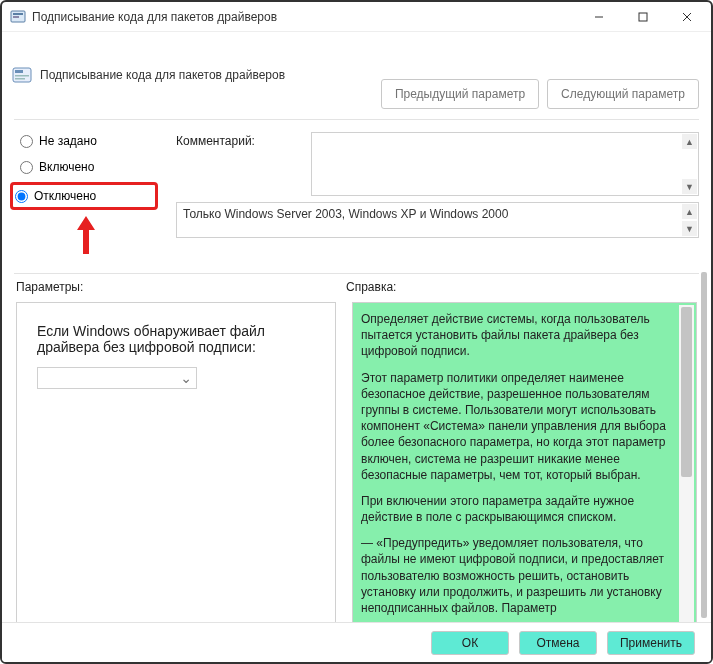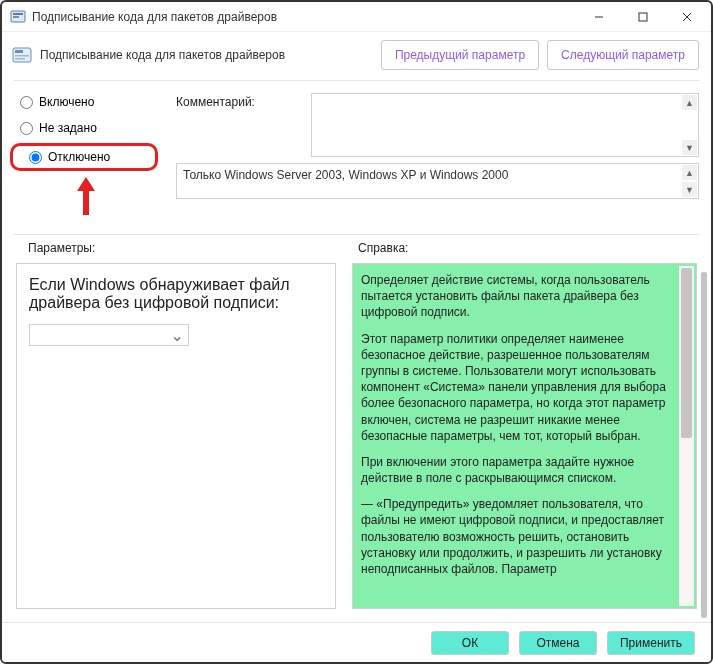--- a/index.html
+++ b/index.html
@@ -37,38 +37,39 @@
   }
   .header .hicon { width: 20px; height: 20px; margin-right: 8px; }
   .header .text { flex: 1; font-size: 12px; color: #333; }
   .nav-btn {
     background: #fff;
     border: 1px solid #c8c8c8;
     border-radius: 3px;
     padding: 7px 13px;
     margin-left: 8px;
     font-size: 12px;
-    color: #8b5cf6;
+    color: #737373;
+    margin-top: 39px;
   }
   .divider { height: 1px; background: #e3e3e3; margin: 0 12px; }
   .main-top {
     display: flex;
     padding: 12px 12px 0 14px;
   }
   .radio-col { width: 140px; }
   .radio-row {
     display: flex; align-items: center;
     margin-bottom: 8px;
     padding: 2px 4px;
   }
   .radio-row input { margin: 0 6px 0 0; }
   .radio-highlight {
     border: 3px solid #e62020;
-    border-radius: 10px;
-    padding: 4px 16px;
+    border-radius: 4px;
+    padding: 4px 2px;
     margin: -2px -2px 0 -6px;
   }
   .arrow-holder {
     text-align: center;
     margin-top: 6px;
   }
   .fields-col { flex: 1; margin-left: 20px; position: relative; }
   .label-row { display: flex; margin-bottom: 6px; align-items: flex-start; }
   .label-row .lbl { width: 135px; padding-top: 2px; color: #222; }
   .textarea {
@@ -91,32 +92,32 @@
     flex: 1;
     height: 36px;
     border: 1px solid #d0d0d0;
     background: #fff;
     padding: 4px 20px 20px 6px;
     font-size: 12px;
     color: #333;
     position: relative;
   }
   .mid-divider { height: 1px; background: #e3e3e3; margin: 14px 12px 6px 12px; }
-  .columns-header { display: flex; padding: 0 26px; }
+  .columns-header { display: flex; padding: 0 14px; }
   .col-left { width: 330px; }
   .col-right { flex: 1; }
   .section-label { font-size: 12px; color: #222; margin-bottom: 4px; }
   .panels { display: flex; padding: 4px 14px 0 14px; gap: 16px; }
   .panel-left {
     width: 320px;
     border: 1px solid #d0d0d0;
     background: #fff;
-    padding: 12px;
+    padding: 20px;
     height: 346px;
-    font-size: 16px;
+    font-size: 14px;
     color: #222;
   }
   .dropdown {
     margin-top: 12px;
     width: 160px; height: 22px;
     border: 1px solid #d0d0d0;
     background: #fff;
     display: flex; align-items: center; justify-content: flex-end;
     padding-right: 4px;
     color: #777;
@@ -211,25 +212,25 @@
   <span class="text">Подписывание кода для пакетов драйверов</span>
   <button class="nav-btn">Предыдущий параметр</button>
   <button class="nav-btn">Следующий параметр</button>
 </div>
 <div class="divider"></div>
 
 <div class="main-top">
   <div class="radio-col">
     <label class="radio-row">
       <input type="radio" name="state" style="">
-      <span>Включено</span>
+      <span>Не задано</span>
     </label>
     <label class="radio-row">
       <input type="radio" name="state" style="">
-      <span>Не задано</span>
+      <span>Включено</span>
     </label>
     <div class="radio-highlight">
       <label class="radio-row" style="margin:0;padding:0;">
         <input type="radio" name="state" checked="" style="">
         <span>Отключено</span>
       </label>
     </div>
     <div class="arrow-holder">
       <svg width="30" height="40" viewBox="0 0 30 40">
         <polygon points="15,0 24,14 18,14 18,38 12,38 12,14 6,14" fill="#e62020"></polygon>

